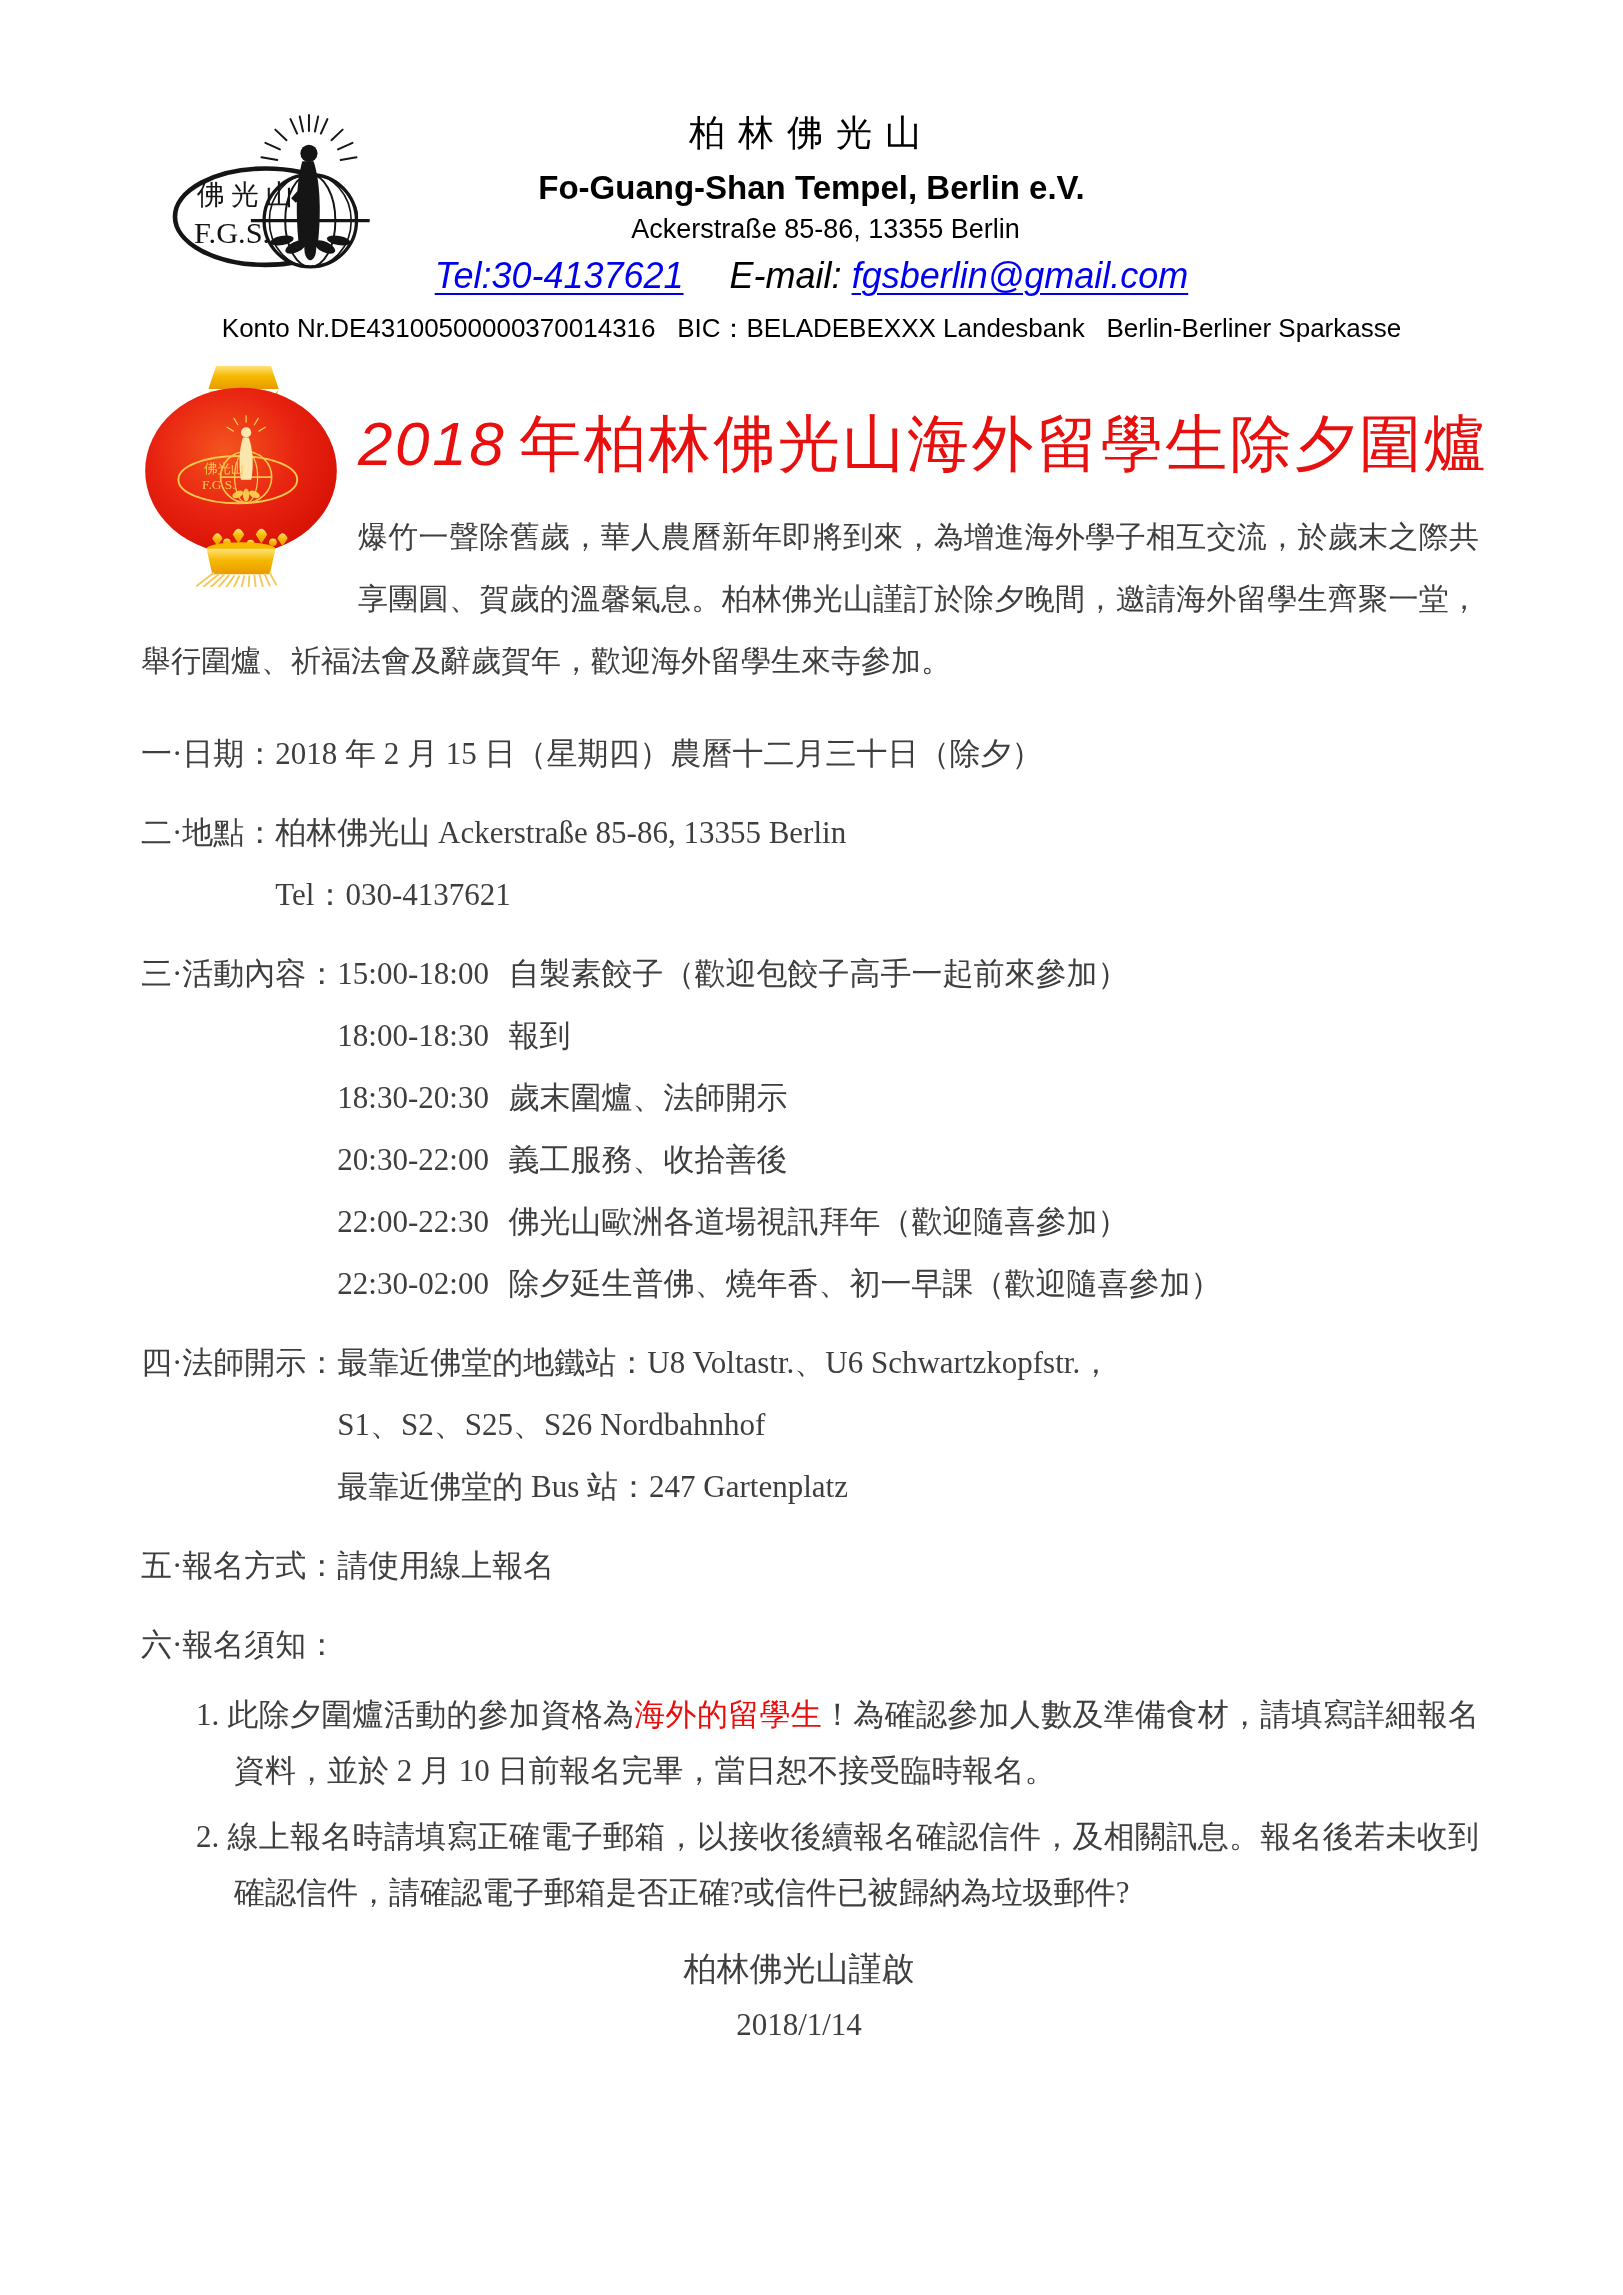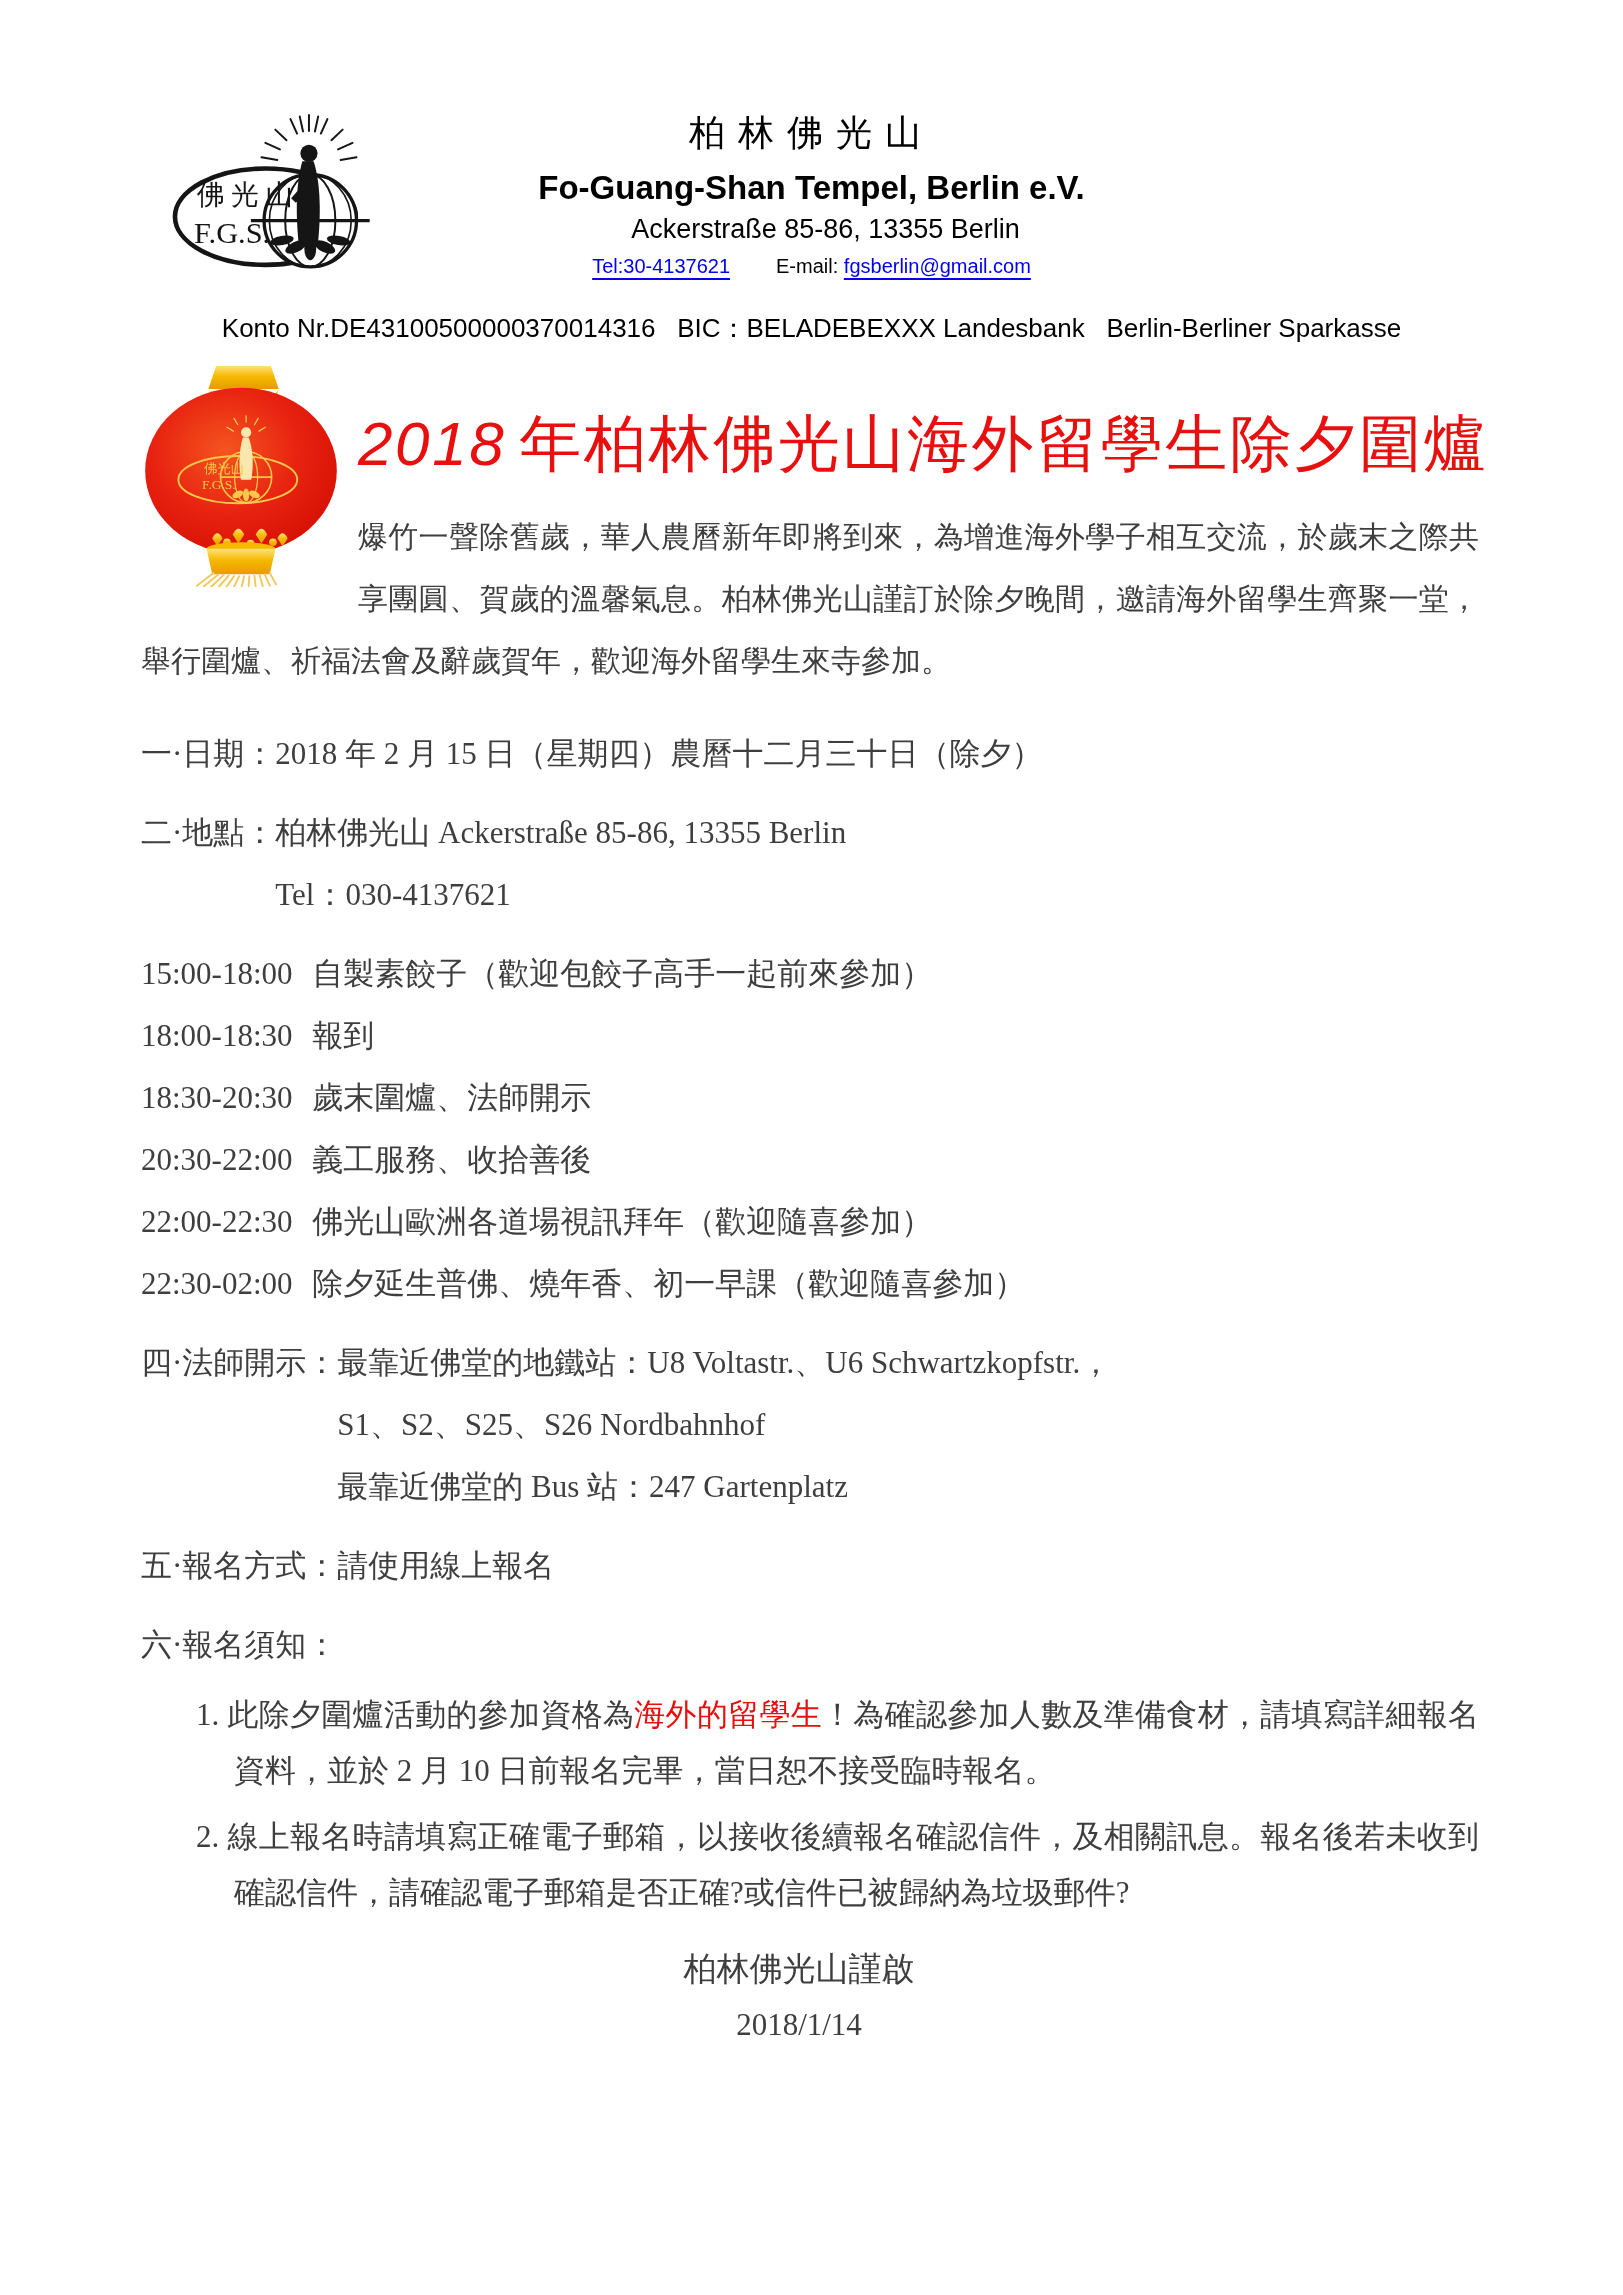--- a/index.html
+++ b/index.html
@@ -10,21 +10,21 @@
     overflow:hidden;
     font-family:"Liberation Serif","DejaVu Serif",serif;
     color:#3e3e3e;
   }
   
   .logo{position:absolute;left:171px;top:90px;width:202px;height:198px;}
   .header-center{position:absolute;left:0;top:109px;width:100%;text-align:center;color:#000;}
   .org-cn{font-size:36px;letter-spacing:13px;font-weight:500;}
   .org-en{margin-top:10.5px;font-size:33px;font-weight:700;font-family:"Liberation Sans","DejaVu Sans",sans-serif;}
   .address{margin-top:7.9px;font-size:27px;font-family:"Liberation Sans","DejaVu Sans",sans-serif;padding-left:28px;}
-  .contact{margin-top:9.2px;font-size:20px;font-family:"Liberation Sans","DejaVu Sans",sans-serif;}
+  .contact{margin-top:9.2px;font-size:36px;font-family:"Liberation Sans","DejaVu Sans",sans-serif;font-style:italic;}
   .contact .gap{display:inline-block;width:46px;}
   a.link{color:#0000ee;text-decoration:underline;text-underline-offset:4.6px;text-decoration-thickness:2px;}
   .konto{position:absolute;top:311px;width:100%;text-align:center;font-size:26px;
          font-family:"Liberation Sans","DejaVu Sans",sans-serif;color:#000;white-space:pre;}
   
   .content{position:absolute;left:141px;top:357px;width:1338px;}
   .lantern{float:left;width:200px;height:230px;margin-right:17px;}
   .main-title{padding-top:50px;font-size:62px;line-height:1.2;color:#e8100e;
               font-family:"Liberation Sans","DejaVu Sans",sans-serif;letter-spacing:2.6px;white-space:nowrap;}
   .main-title .year{font-style:italic;font-weight:400;margin-right:13px;}
@@ -185,20 +185,21 @@
       <div class="item">
         <span class="item-label">二·地點：</span>
         <span class="item-body">
           <span>柏林佛光山 Ackerstraße 85-86, 13355 Berlin</span>
           <br>
           <span>Tel：030-4137621</span>
         </span>
       </div>
 
       <div class="item">
+        <span class="item-label">三·活動內容：</span>
         <span class="item-body">
           <span class="sched-row">
             <span class="sched-time">15:00-18:00</span>
             <span class="sched-desc">自製素餃子（歡迎包餃子高手一起前來參加）</span>
           </span>
           <span class="sched-row">
             <span class="sched-time">18:00-18:30</span>
             <span class="sched-desc">報到</span>
           </span>
           <span class="sched-row">

